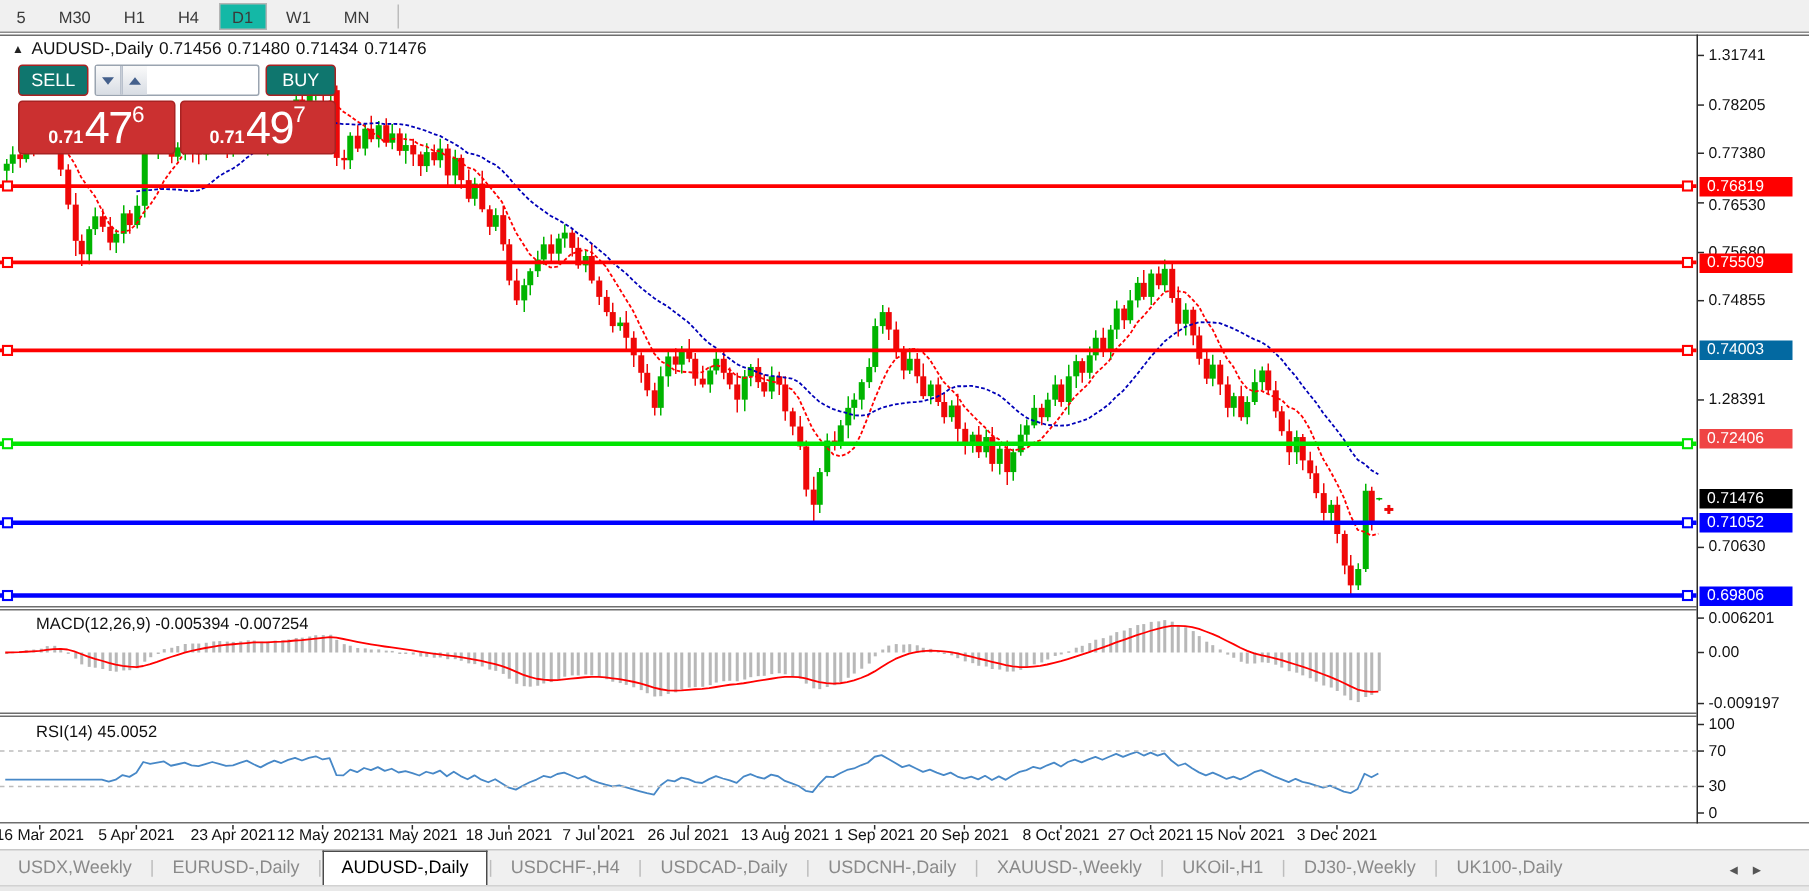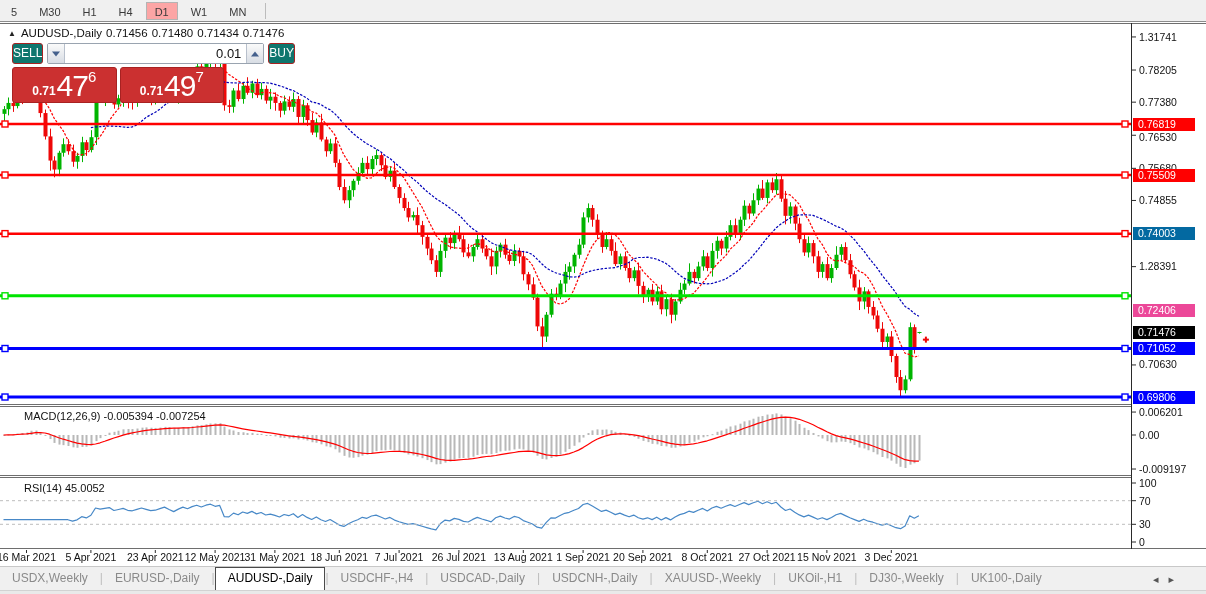--- a/index.html
+++ b/index.html
@@ -5,21 +5,21 @@
   * { margin:0; padding:0; box-sizing:border-box; }
   html,body { width:1206px; height:594px; overflow:hidden; background:#fff;
     font-family:"Liberation Sans", sans-serif; }
   #stage { position:relative; width:1206px; height:594px; background:#fff; }
 
   
   #toolbar { position:absolute; left:0; top:0; width:1206px; height:22px;
     background:#f0f0f0; border-bottom:1px solid #8c8c8c; display:flex; align-items:center; z-index:5; }
   .tf-btn { font-size:11px; color:#3a3a3a; padding:2px 8px; margin:0 2px; border:1px solid transparent;
     height:18px; line-height:14px; cursor:default; }
-  .tf-btn.active { background:#fca5a5; border:1px solid #b4b4b4; }
+  .tf-btn.active { background:#14b8a6; border:1px solid #b4b4b4; }
   #tf-sep { width:1px; height:16px; background:#bcbcbc; margin-left:8px; }
 
   
   #chart-svg { position:absolute; left:0; top:0; z-index:1; }
 
   
   #chart-title { position:absolute; left:8px; top:27px; z-index:4; font-size:11.5px; color:#111;
     white-space:nowrap; }
   #chart-title .tri { font-size:8px; color:#222; margin-right:5px; vertical-align:1px; }
   #chart-title span.ohlc { margin-left:4px; }
@@ -774,21 +774,20 @@
     <span class="tri">▲</span><span>AUDUSD-,Daily</span><span class="ohlc">0.71456</span><span class="ohlc">0.71480</span><span class="ohlc">0.71434</span><span class="ohlc">0.71476</span>
   </div>
 
   <div id="quote-panel">
     <div id="qp-row1">
       <div class="qp-btn">SELL</div>
       <div id="lot-group">
         <button class="spin-btn left">
             <i></i>
           </button>
-        <input id="lot-input" value="0.01" style="">
         <button class="spin-btn right">
             <i></i>
           </button>
       </div>
       <div class="qp-btn">BUY</div>
     </div>
     <div id="qp-row2">
       <div class="q-box">
         <span class="q-small">0.71</span>
           <span class="q-big">47</span>
@@ -824,21 +823,21 @@
       <div class="itick" style="top:406.1px">0.006201</div>
       <div class="itick" style="top:429.0px">0.00</div>
       <div class="itick" style="top:463.0px">-0.009197</div>
       <div class="itick" style="top:477.0px">100</div>
       <div class="itick" style="top:494.7px">70</div>
       <div class="itick" style="top:518.3px">30</div>
       <div class="itick" style="top:536.0px">0</div>
       <div class="plabel" style="top:117.5px;background:#ff0000">0.76819</div>
       <div class="plabel" style="top:168.5px;background:#ff0000">0.75509</div>
       <div class="plabel" style="top:227.1px;background:#0369a1">0.74003</div>
-      <div class="plabel" style="top:304px;background:#ec4899">0.72406</div>
+      <div class="plabel" style="top:286px;background:#ef4444">0.72406</div>
       <div class="plabel" style="top:342.0px;background:#0000ff">0.71052</div>
       <div class="plabel" style="top:390.5px;background:#0000ff">0.69806</div>
       <div class="plabel" style="top:325.5px;background:#000000">0.71476</div>
       <div class="xlabel" style="left:26.5px">16 Mar 2021</div>
       <div class="xlabel" style="left:90.9px">5 Apr 2021</div>
       <div class="xlabel" style="left:155.3px">23 Apr 2021</div>
       <div class="xlabel" style="left:215.1px">12 May 2021</div>
       <div class="xlabel" style="left:274.9px">31 May 2021</div>
       <div class="xlabel" style="left:339.3px">18 Jun 2021</div>
       <div class="xlabel" style="left:399.1px">7 Jul 2021</div>

